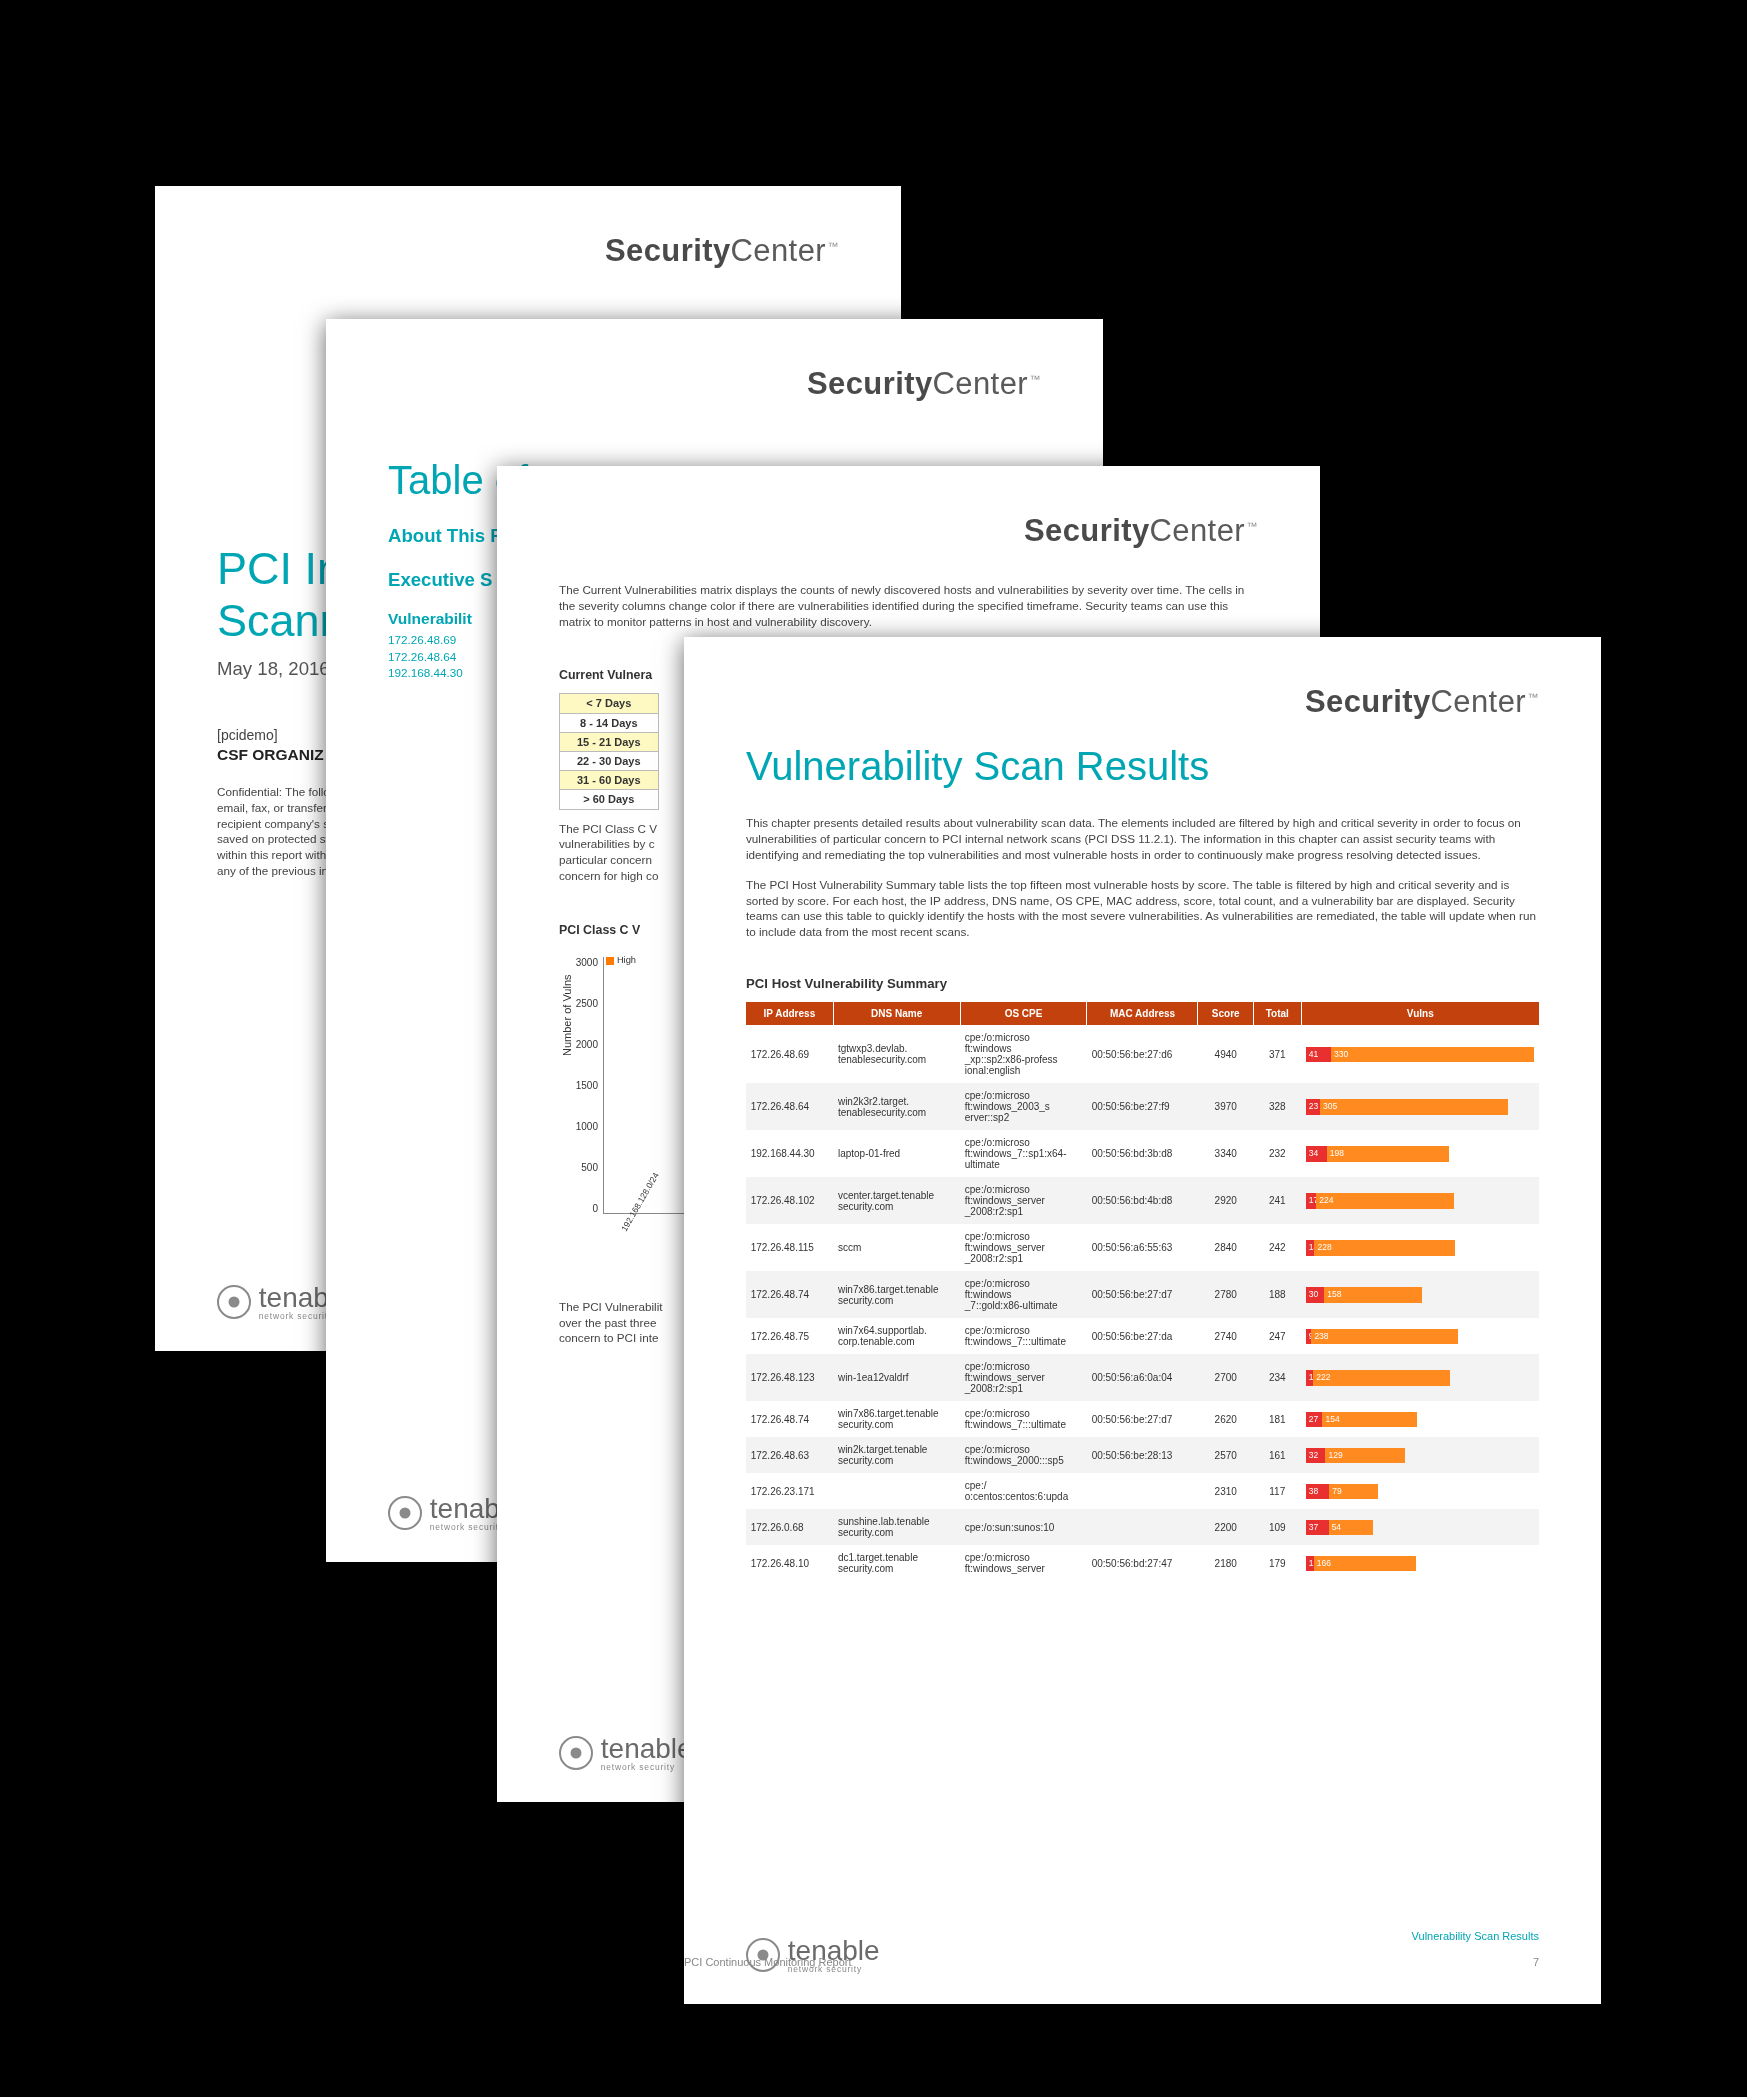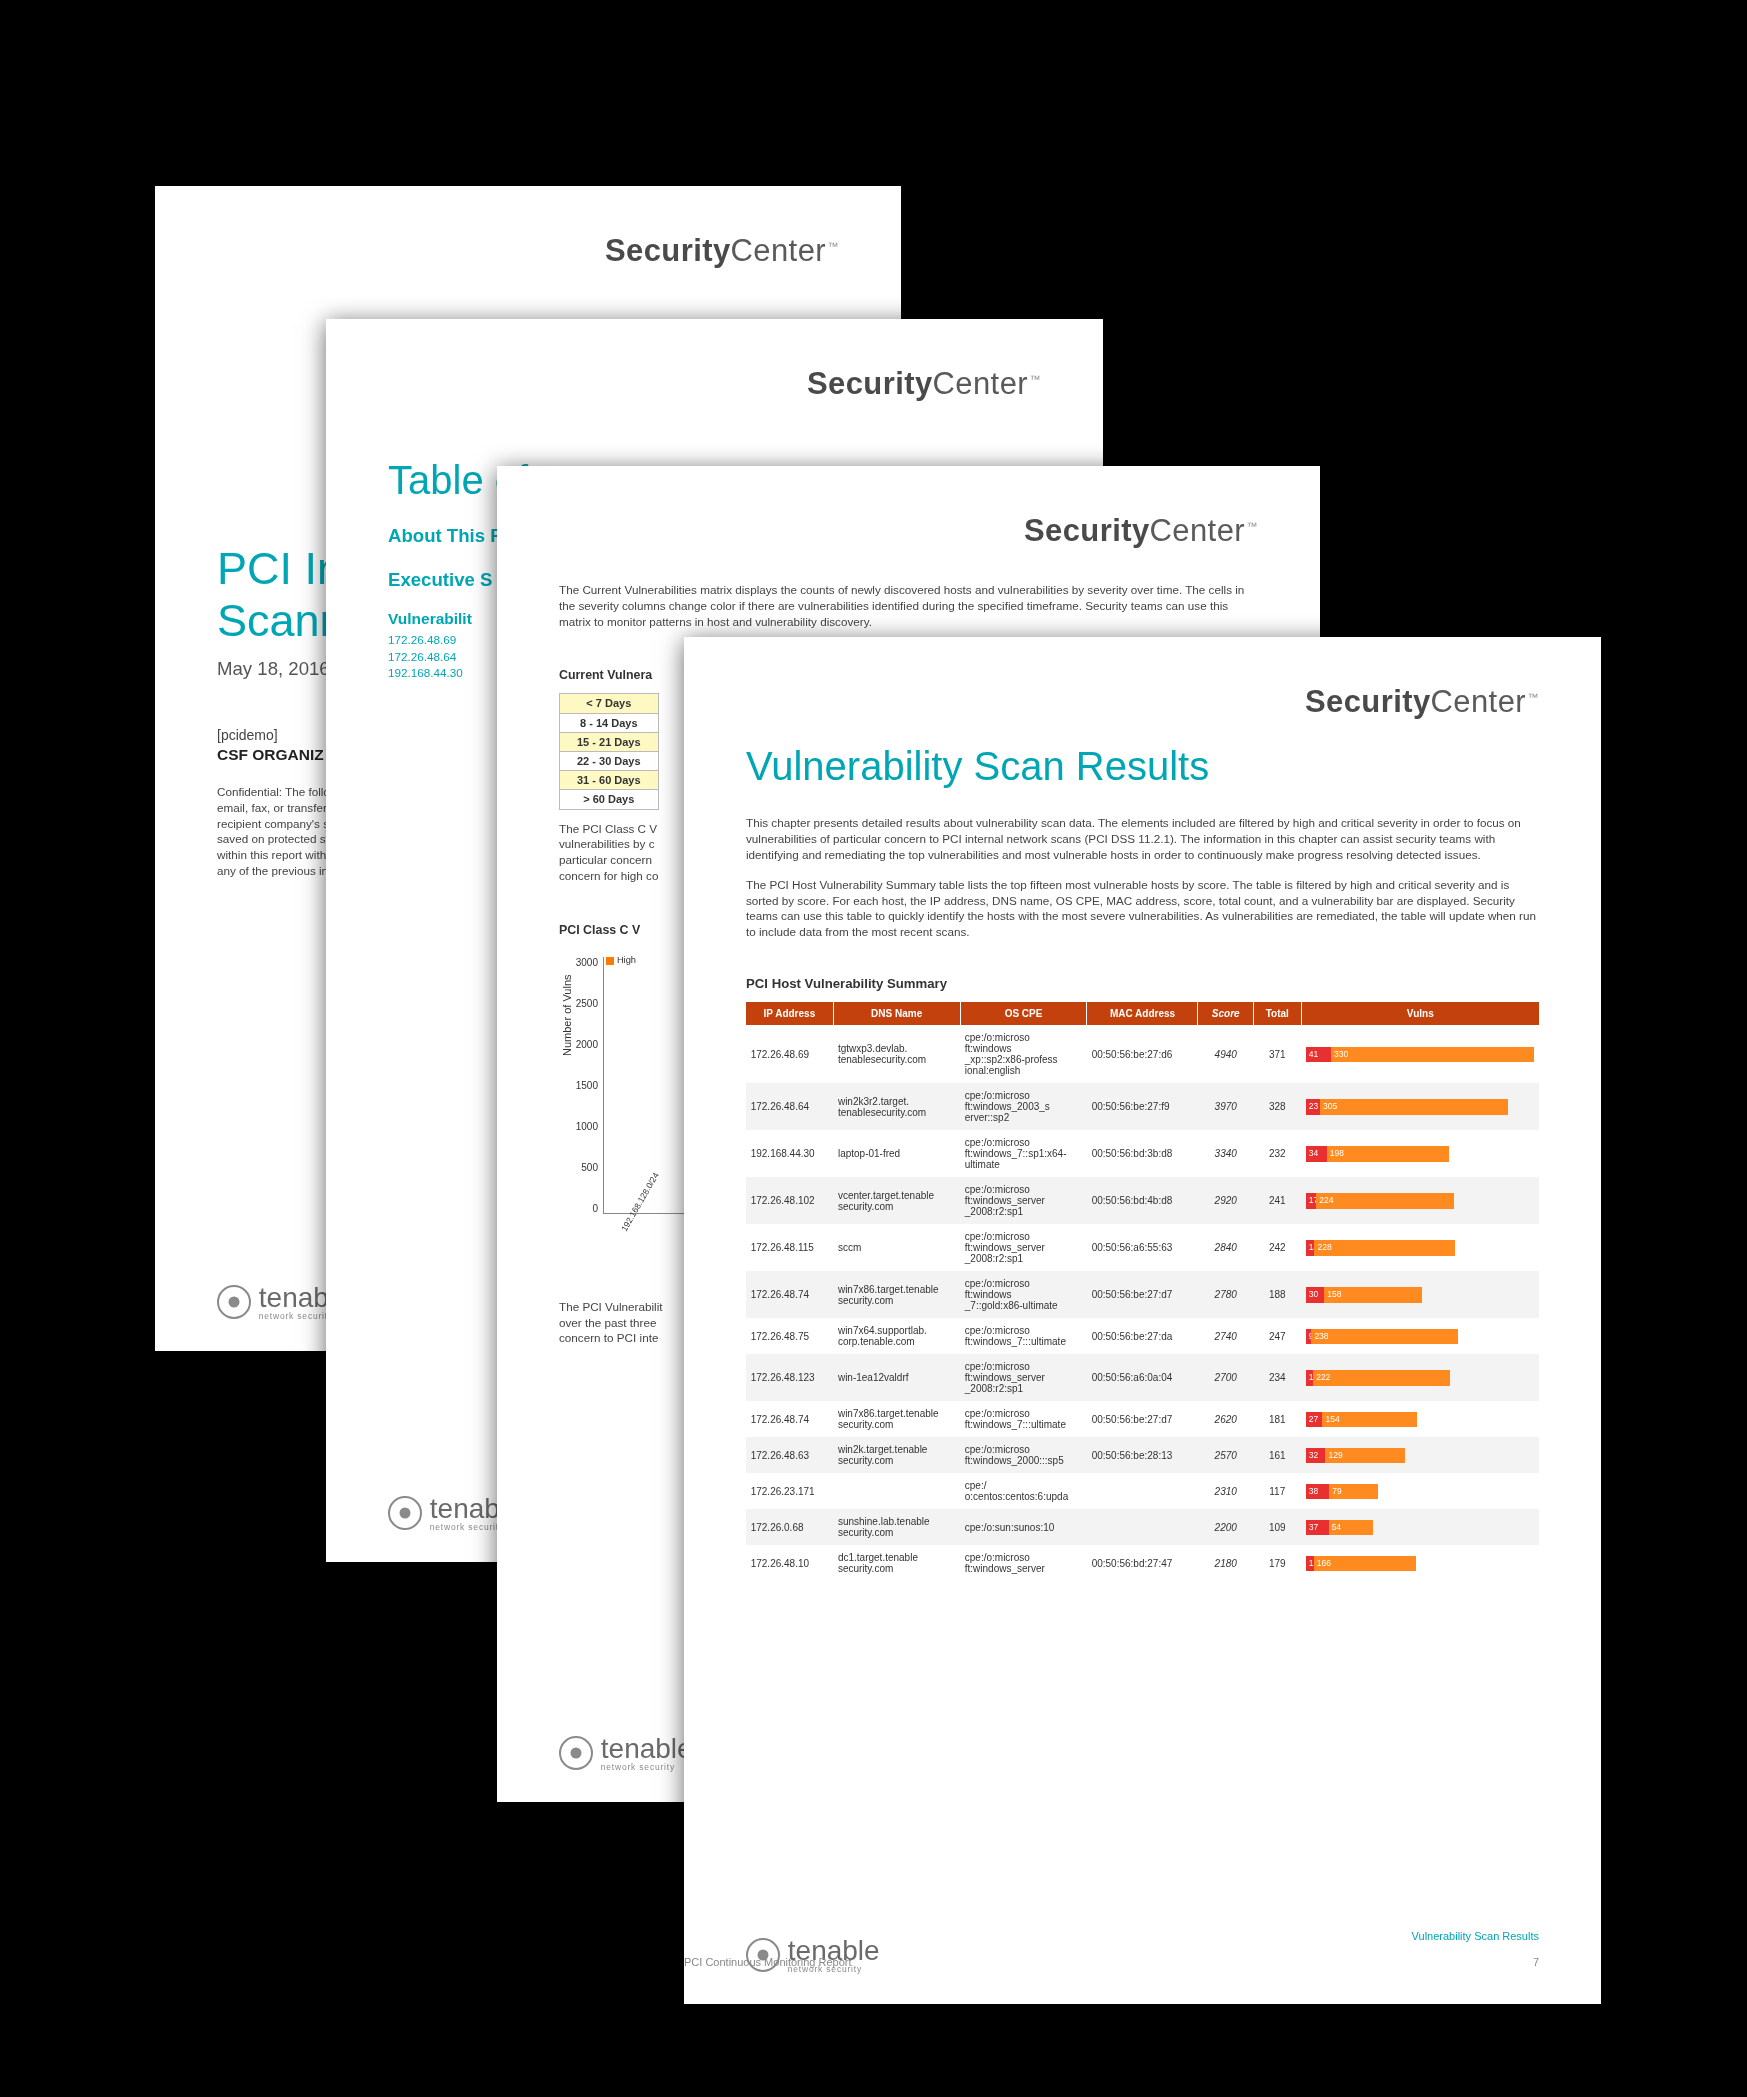--- a/index.html
+++ b/index.html
@@ -104,21 +104,21 @@
   #p4 .sect{margin-top:36px;font-weight:700;color:#333;font-size:13.2px;}
   table.vt{width:100%;border-collapse:collapse;margin-top:11px;font-size:10px;}
   table.vt thead th{background:#c2410c;color:#fff;font-weight:700;
     padding:6.2px 4.7px;text-align:center;border-right:1.6px solid #fff;}
   table.vt thead th:last-child{border-right:none;}
   table.vt tbody td{padding:7px 4.7px;color:#333;vertical-align:middle;
     border-bottom:0;}
   table.vt tbody tr:nth-child(even) td{background:#f3f3f3;}
   table.vt tbody tr:nth-child(odd) td{background:#fff;}
   .c-ip{width:11%;} .c-dns{width:16%;} .c-cpe{width:16%;}
-  .c-mac{width:14%;} .c-score{width:7%;text-align:center;font-style:italic;}
+  .c-mac{width:14%;} .c-score{width:7%;text-align:center;}
   .c-total{width:6%;text-align:center;} .c-vulns{width:30%;}
   .vbar{position:relative;height:15.5px;width:100%;}
   .vbar .seg{position:absolute;top:0;bottom:0;color:#fff;font-size:8.5px;
     line-height:15.5px;padding-left:3.1px;overflow:hidden;white-space:nowrap;}
   .seg.red{background:#e83030;}
   .seg.org{background:#ff8a1f;}
 </style>
 </head>
 <body>
 

